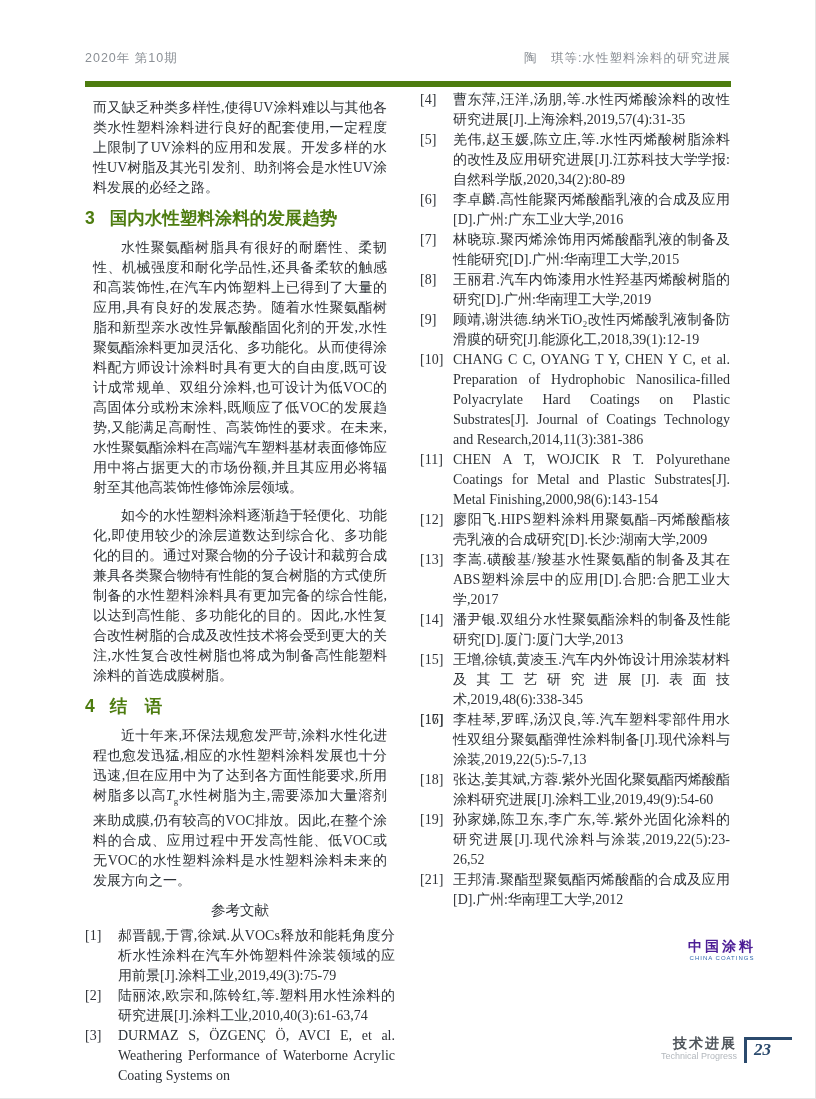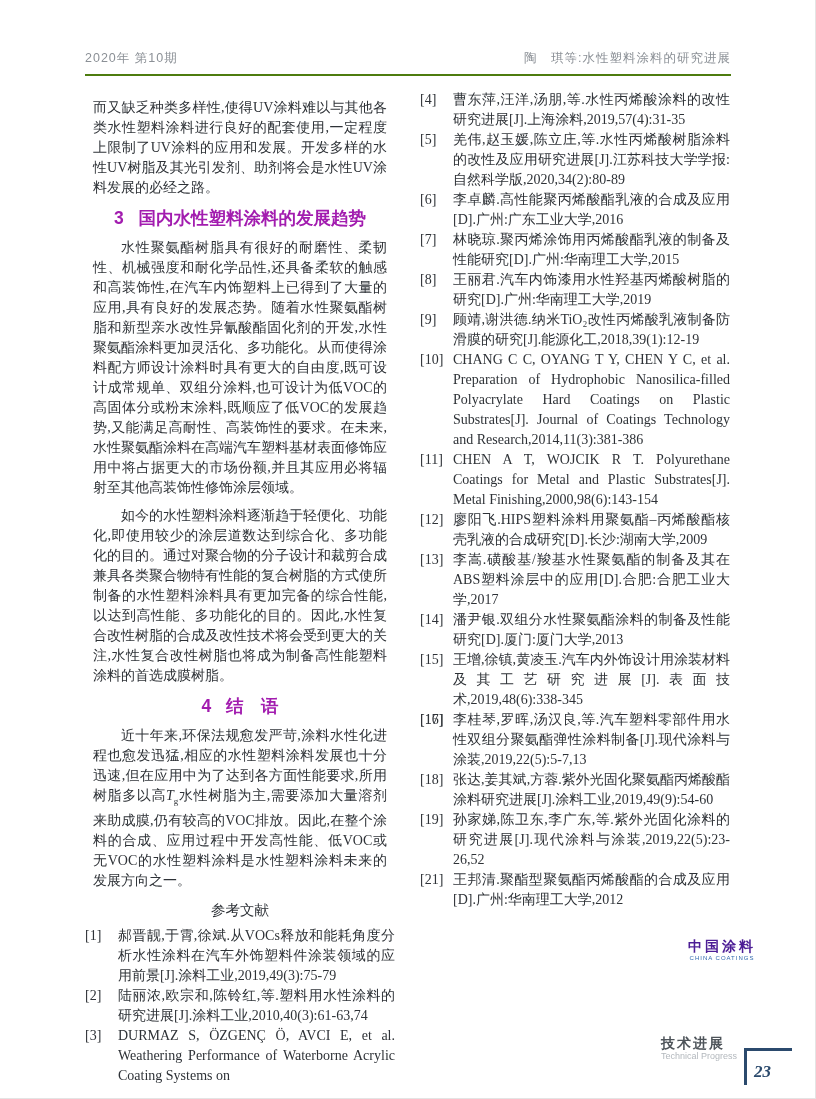--- a/index.html
+++ b/index.html
@@ -8,31 +8,31 @@
     overflow:hidden;color:#2e3237;
     font-family:"Liberation Serif","DejaVu Serif",serif;
     box-shadow:inset -1px -1px 0 #e4e4e4;
   }
   
   .hdr{
     position:absolute;left:85px;right:85px;top:50px;
     display:flex;justify-content:space-between;align-items:flex-end;
     font-family:"Liberation Sans","DejaVu Sans",sans-serif;
     font-size:12.5px;color:#8b9096;letter-spacing:1px;
-    border-bottom:2px solid #4d7c0f;padding-bottom:7px;
+    border-bottom:6px solid #4d7c0f;padding-bottom:14px;
   }
   
   .cols{position:absolute;top:90px;left:85px;width:646px;display:flex;gap:25px;}
   .col{width:310px;font-size:14px;line-height:20px;text-align:justify;}
   p.body{margin:8px;text-indent:2em;}
   p.body.noindent{text-indent:0;}
   h2.sec{
     font-family:"Liberation Sans","DejaVu Sans",sans-serif;
-    color:#a21caf;font-size:17.5px;font-weight:bold;
-    margin:8px 0 6px;line-height:24px;text-align:center;
+    color:#4d7c0f;font-size:17.5px;font-weight:bold;
+    margin:8px 0 6px;line-height:24px;text-align:left;
   }
   h2.sec .secnum{margin-right:15px;}
   .tvar{font-style:italic;}
   sub.tsub{font-size:9px;}
   h3.ref-title{
     font-size:14.5px;font-weight:normal;text-align:center;
     margin:9px 0 6px;line-height:20px;
   }
   .ref{position:relative;padding-left:33px;margin:0;}
   .ref .ref-num{position:absolute;left:0;top:0;text-indent:0;}
@@ -41,32 +41,32 @@
   .logo-cn{
     font-family:"Liberation Sans","DejaVu Sans",sans-serif;
     font-weight:bold;color:#4c1d95;font-size:14px;letter-spacing:3px;display:block;
   }
   .logo-en{
     font-family:"Liberation Sans","DejaVu Sans",sans-serif;
     color:#2f68ad;font-size:6px;letter-spacing:1px;display:block;margin-top:2px;
   }
   
   .ftr{position:absolute;right:24px;top:1036px;display:flex;align-items:flex-start;}
-  .ftr-labels{margin-right:7px;line-height:1.1;}
+  .ftr-labels{text-align:right;margin-right:7px;line-height:1.1;}
   .f-cn{
     font-family:"Liberation Sans","DejaVu Sans",sans-serif;
     font-weight:bold;color:#4e545a;font-size:14px;letter-spacing:2px;display:block;
   }
   .f-en{
     font-family:"Liberation Sans","DejaVu Sans",sans-serif;
     color:#b3b8bd;font-size:9px;display:block;margin-top:1px;
   }
   .page-box{
     border-top:3px solid #2b4a6d;border-left:3px solid #2b4a6d;
-    padding:11px 0 3px 7px;min-width:38px;margin-top:12px;
+    padding:0 0 3px 7px;min-width:38px;margin-top:1px;
   }
   .page-num{
     font-style:italic;font-weight:bold;color:#2b4a6d;font-size:17px;
     font-family:"Liberation Serif","DejaVu Serif",serif;line-height:20px;
   }
 </style>
 </head>
 <body>
 
 <div class="page">

